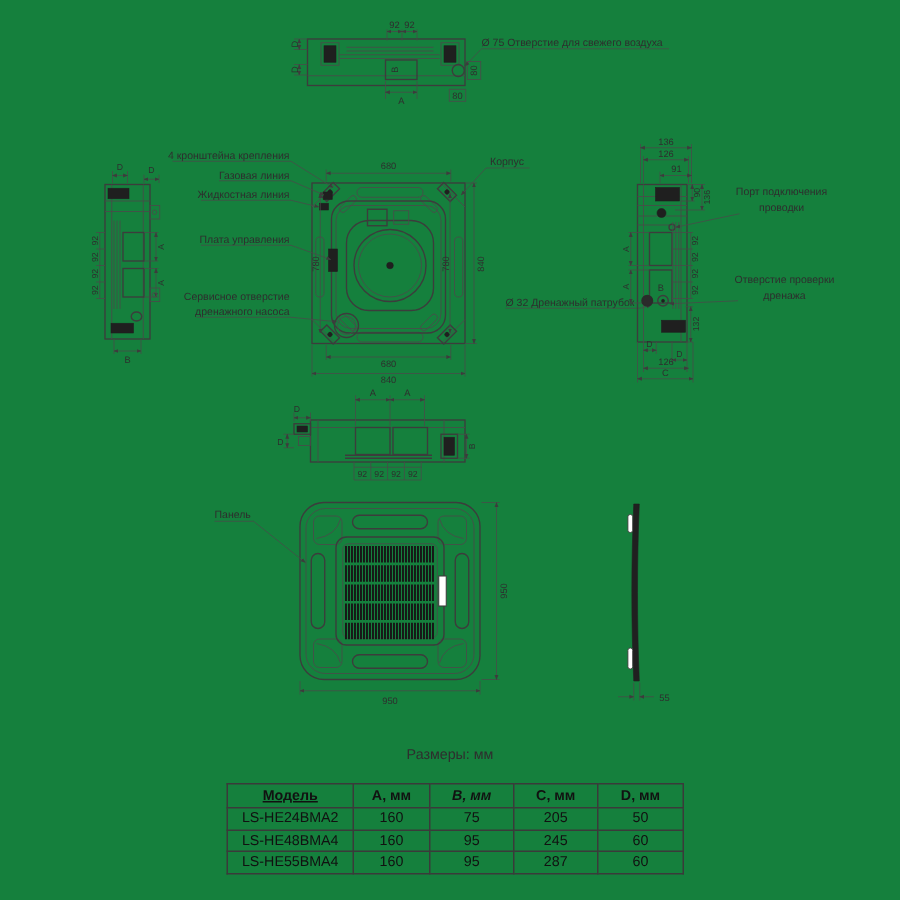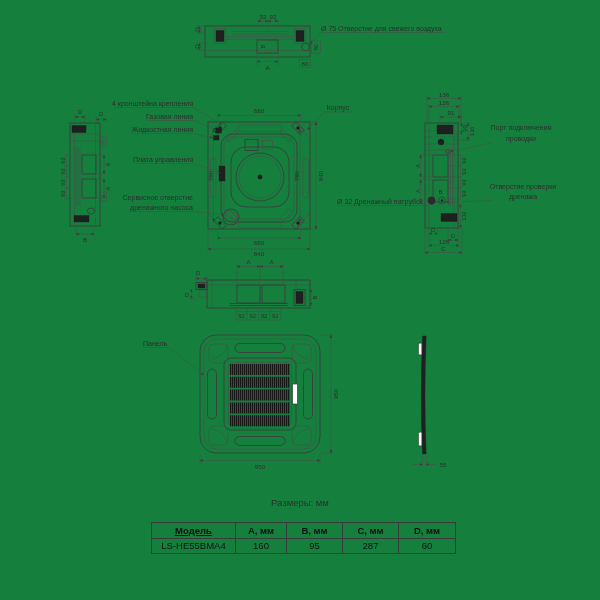--- a/index.html
+++ b/index.html
@@ -17,21 +17,21 @@
   .t7{font-size:7px;}
   .t7m{font-size:7px;text-anchor:middle;}
   .t7e{font-size:7px;text-anchor:end;}
   .t9m{font-size:9.5px;text-anchor:middle;}
   
   .dim-table{position:absolute;left:151px;top:522px;border-collapse:collapse;
              font-size:9.5px;color:#111;}
   .dim-table td,.dim-table th{border:1px solid #3a3a3a;text-align:center;
              padding:0;height:13.5px;}
   .dim-table th{font-weight:bold;height:15px;}
-  .c-model{width:83px;text-decoration:underline;} .c-a{width:50px;} .c-b{width:55px;} .c-c{width:55px;margin-left:28px;} .c-d{width:56px;}
+  .c-model{width:83px;text-decoration:underline;} .c-a{width:50px;} .c-b{width:55px;font-style:italic;} .c-c{width:55px;margin-left:28px;} .c-d{width:56px;}
 </style>
 </head>
 <body>
 
 <div class="stage">
 <svg width="600" height="600" viewBox="0 0 600 600">
   <defs>
     <marker id="ar" viewBox="0 0 10 10" refX="9" refY="5" markerWidth="6.5" markerHeight="6.5" orient="auto-start-reverse">
       <path d="M0,1 L10,5 L0,9 z" fill="#3c3c3c"></path>
     </marker>
@@ -443,20 +443,34 @@
     <tr>
       <th class="c-model">Модель</th>
       <th class="c-a">А, мм</th>
       <th class="c-b">В, мм</th>
       <th class="c-c">С, мм</th>
       <th class="c-d">D, мм</th>
     </tr>
   </thead>
   <tbody>
     <tr>
+      <td>LS-HE24BMA2</td>
+      <td>160</td>
+      <td>75</td>
+      <td>205</td>
+      <td>50</td>
+    </tr>
+    <tr>
+      <td>LS-HE48BMA4</td>
+      <td>160</td>
+      <td>95</td>
+      <td>245</td>
+      <td>60</td>
+    </tr>
+    <tr>
       <td>LS-HE55BMA4</td>
       <td>160</td>
       <td>95</td>
       <td>287</td>
       <td>60</td>
     </tr>
   </tbody>
 </table>
 </div>
 

